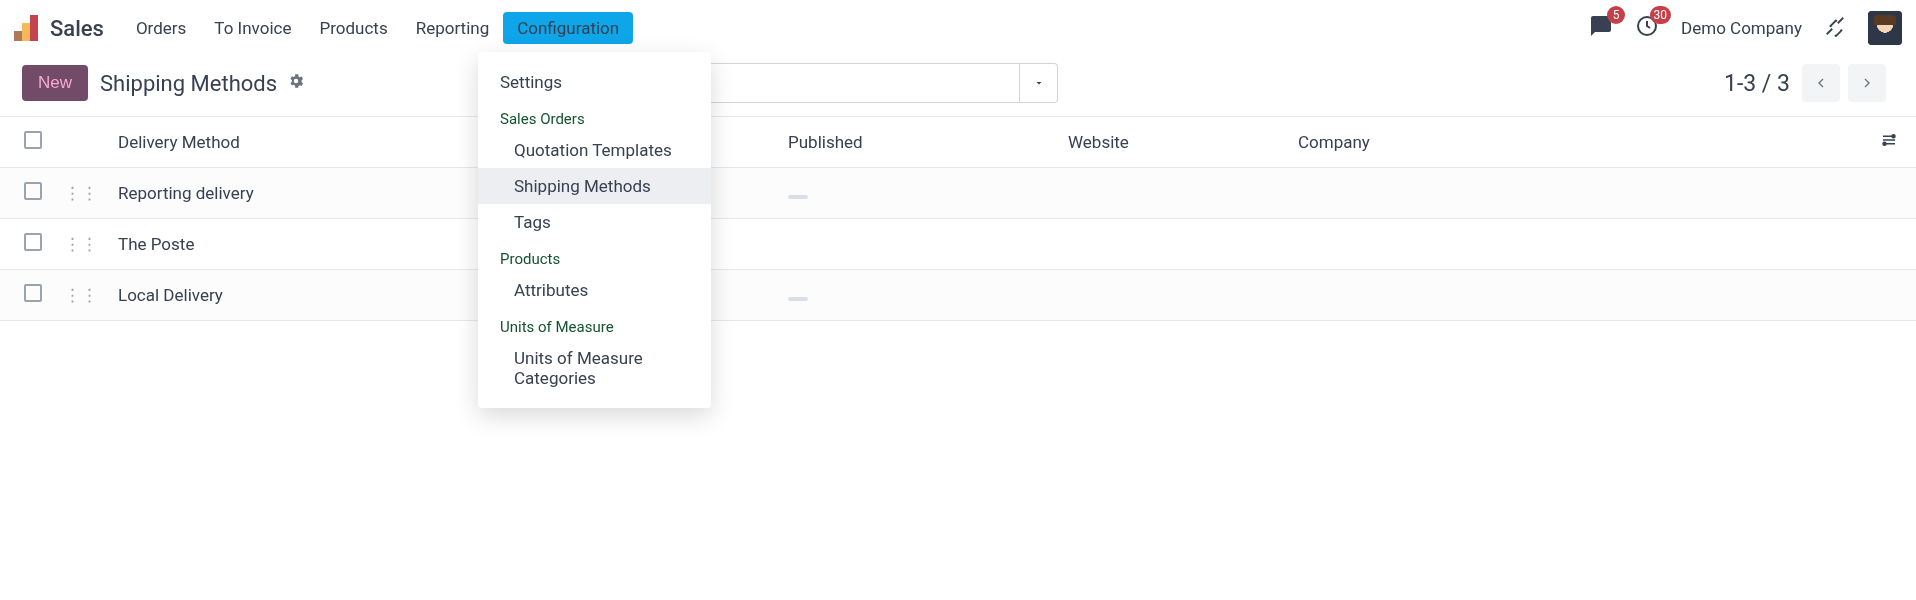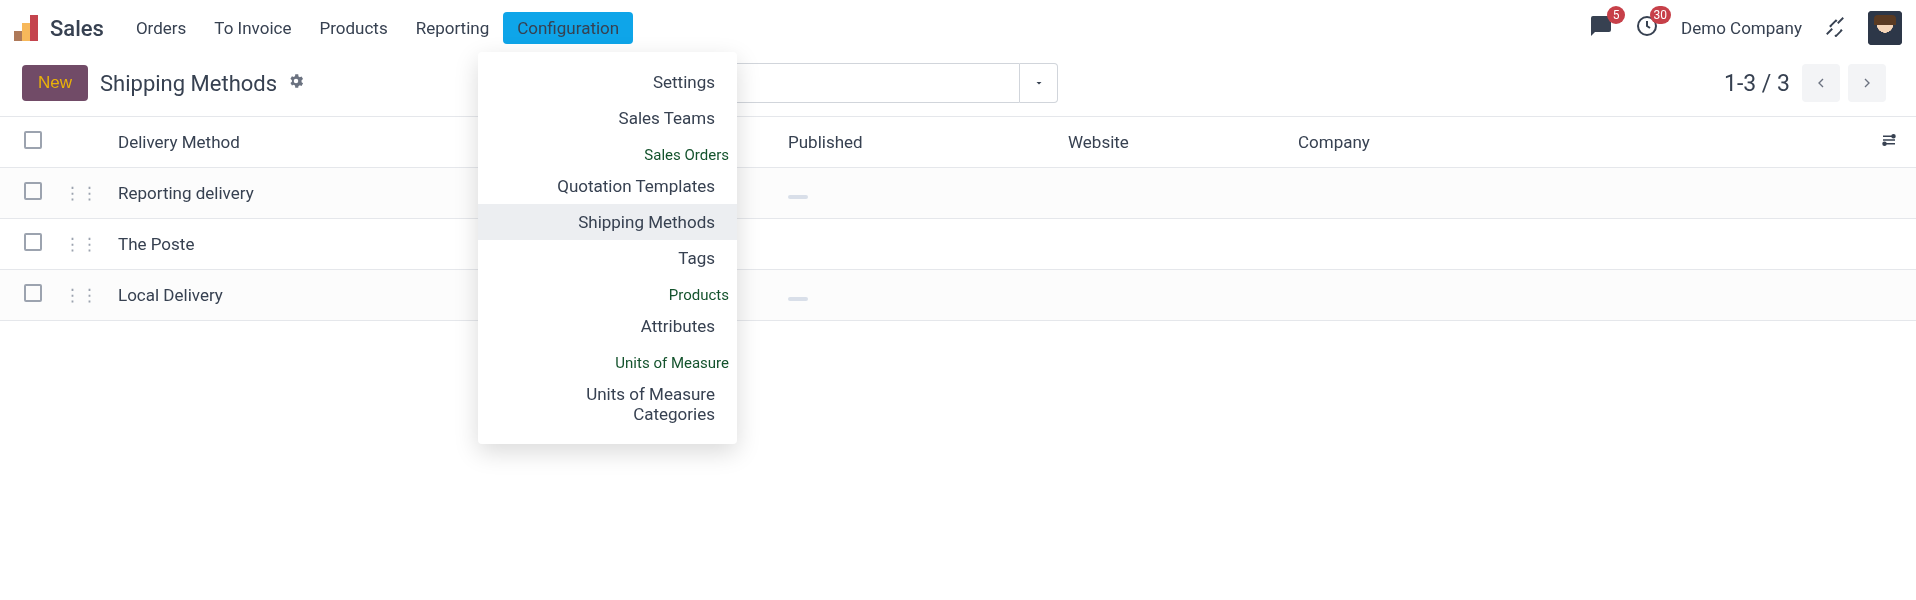--- a/index.html
+++ b/index.html
@@ -77,21 +77,21 @@
     background:#5a3a22; border-radius:4px 4px 0 0;
   }
 
   
   .ctrlbar {
     display:flex; align-items:center;
     padding: 8px 22px 14px 22px;
     position:relative;
   }
   .new-btn {
-    background:#714b67; color:#eab308;
+    background:#714b67; color:#f9a8d4;
     border:none; border-radius:4px;
     padding:8px 16px; font-size:17px;
     cursor:pointer;
   }
   .breadcrumb-title { font-size:22px; margin-left:12px; }
   .gear-small { margin-left:10px; color:#6b7280; cursor:pointer; }
   .gear-small svg { width:18px; height:18px; }
 
   .search-wrap {
     margin-left:auto;
@@ -152,27 +152,26 @@
     color:#495a7a;
     border-radius:12px;
     padding:2px 10px 2px 10px;
     font-size:14px;
   }
 
   
   .dropdown-menu {
     position:absolute;
     top:52px; left:478px;
-    width:259px;
+    width:233px;
     background:white;
     border-radius:4px;
     box-shadow:0 8px 24px rgba(0,0,0,0.15);
     padding:12px 0;
     z-index:1000;
-    text-align:right;
   }
   .dropdown-menu .menu-item {
     padding:8px 22px;
     font-size:17px;
     cursor:pointer;
   }
   .dropdown-menu .menu-item.sel { background:#eceef1; }
   .dropdown-menu .section-hdr {
     padding:10px 8px 4px 22px;
     font-size:15px;
@@ -307,21 +306,20 @@
       <td><span class="tag"> </span></td>
       <td></td>
         <td></td>
         <td></td>
     </tr>
   </tbody>
 </table>
 
 <div class="dropdown-menu">
   <div class="menu-item">Settings</div>
-  <div class="menu-item">Sales Teams</div>
 
   <div class="section-hdr">Sales Orders</div>
   <div class="menu-item sub-item">Quotation Templates</div>
   <div class="menu-item sub-item sel">Shipping Methods</div>
   <div class="menu-item sub-item">Tags</div>
 
   <div class="section-hdr">Products</div>
   <div class="menu-item sub-item">Attributes</div>
 
   <div class="section-hdr">Units of Measure</div>

